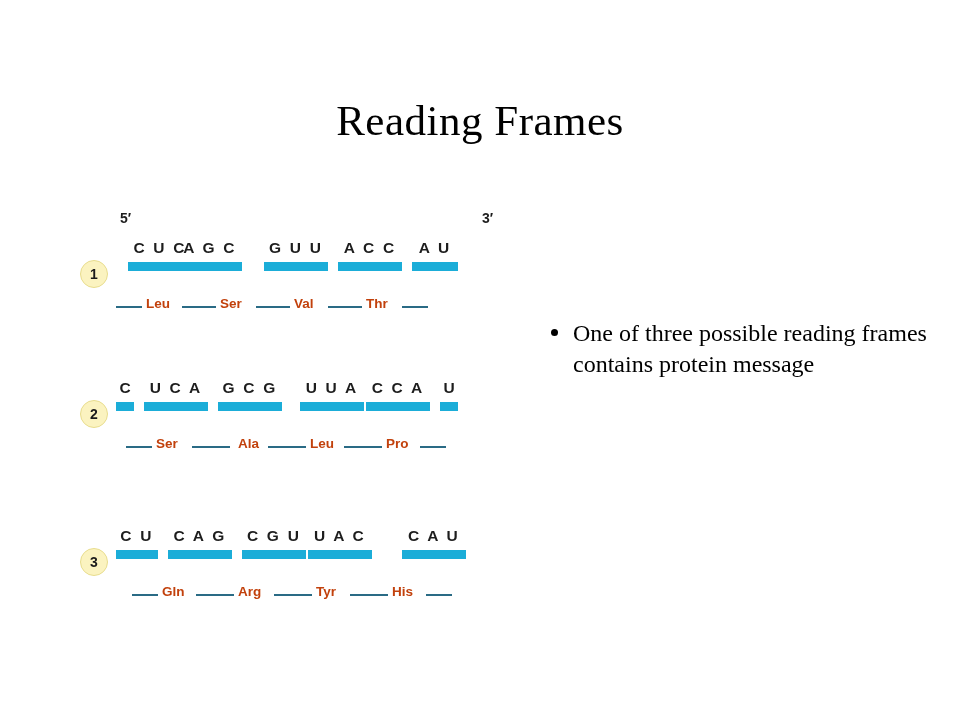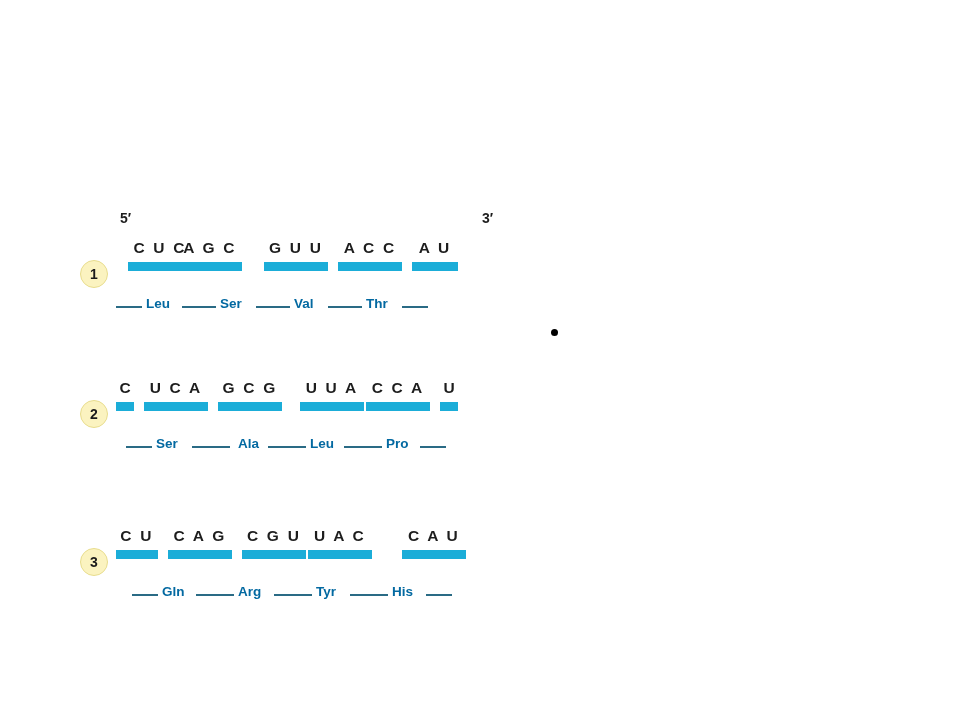--- a/index.html
+++ b/index.html
@@ -92,21 +92,21 @@
     position: absolute;
     left: 46px;
     height: 22px;
   }
   .aa-item {
     position: absolute;
     top: 0;
     font-family: "Liberation Sans", sans-serif;
     font-size: 13.5px;
     font-weight: bold;
-    color: #0369a1;
+    color: #c2410c;
     white-space: nowrap;
   }
   .aa-dash {
     position: absolute;
     top: 10px;
     height: 1.6px;
     background: #2a6b85;
   }
   .prime-label {
     position: absolute;
@@ -139,20 +139,21 @@
     height: 7px;
     background: #000;
     border-radius: 50%;
   }
 </style>
 </head>
 <body>
 
 <div class="slide">
 
+  <div class="slide-title">Reading Frames</div>
 
   <div class="figure">
 
     <div class="prime-label" style="left:50px; top:0px;">5′</div>
     <div class="prime-label" style="left:412px; top:0px;">3′</div>
 
     <div class="frame-block" style="top:28px; height:110px;">
       <div class="frame-badge" style="top:22px;">1</div>
 
       <div class="codon-row">
@@ -271,16 +272,17 @@
         <div class="aa-item" style="left:276px;">His</div>
         <div class="aa-dash" style="left:310px; width:26px;"></div>
       </div>
     </div>
 
   </div>
 
   <div class="bullet-wrap">
     <div class="bullet">
       <span class="dot"></span>
+      <span>One of three possible reading frames contains protein message</span>
     </div>
   </div>
 
 </div>
 
 </body></html>

